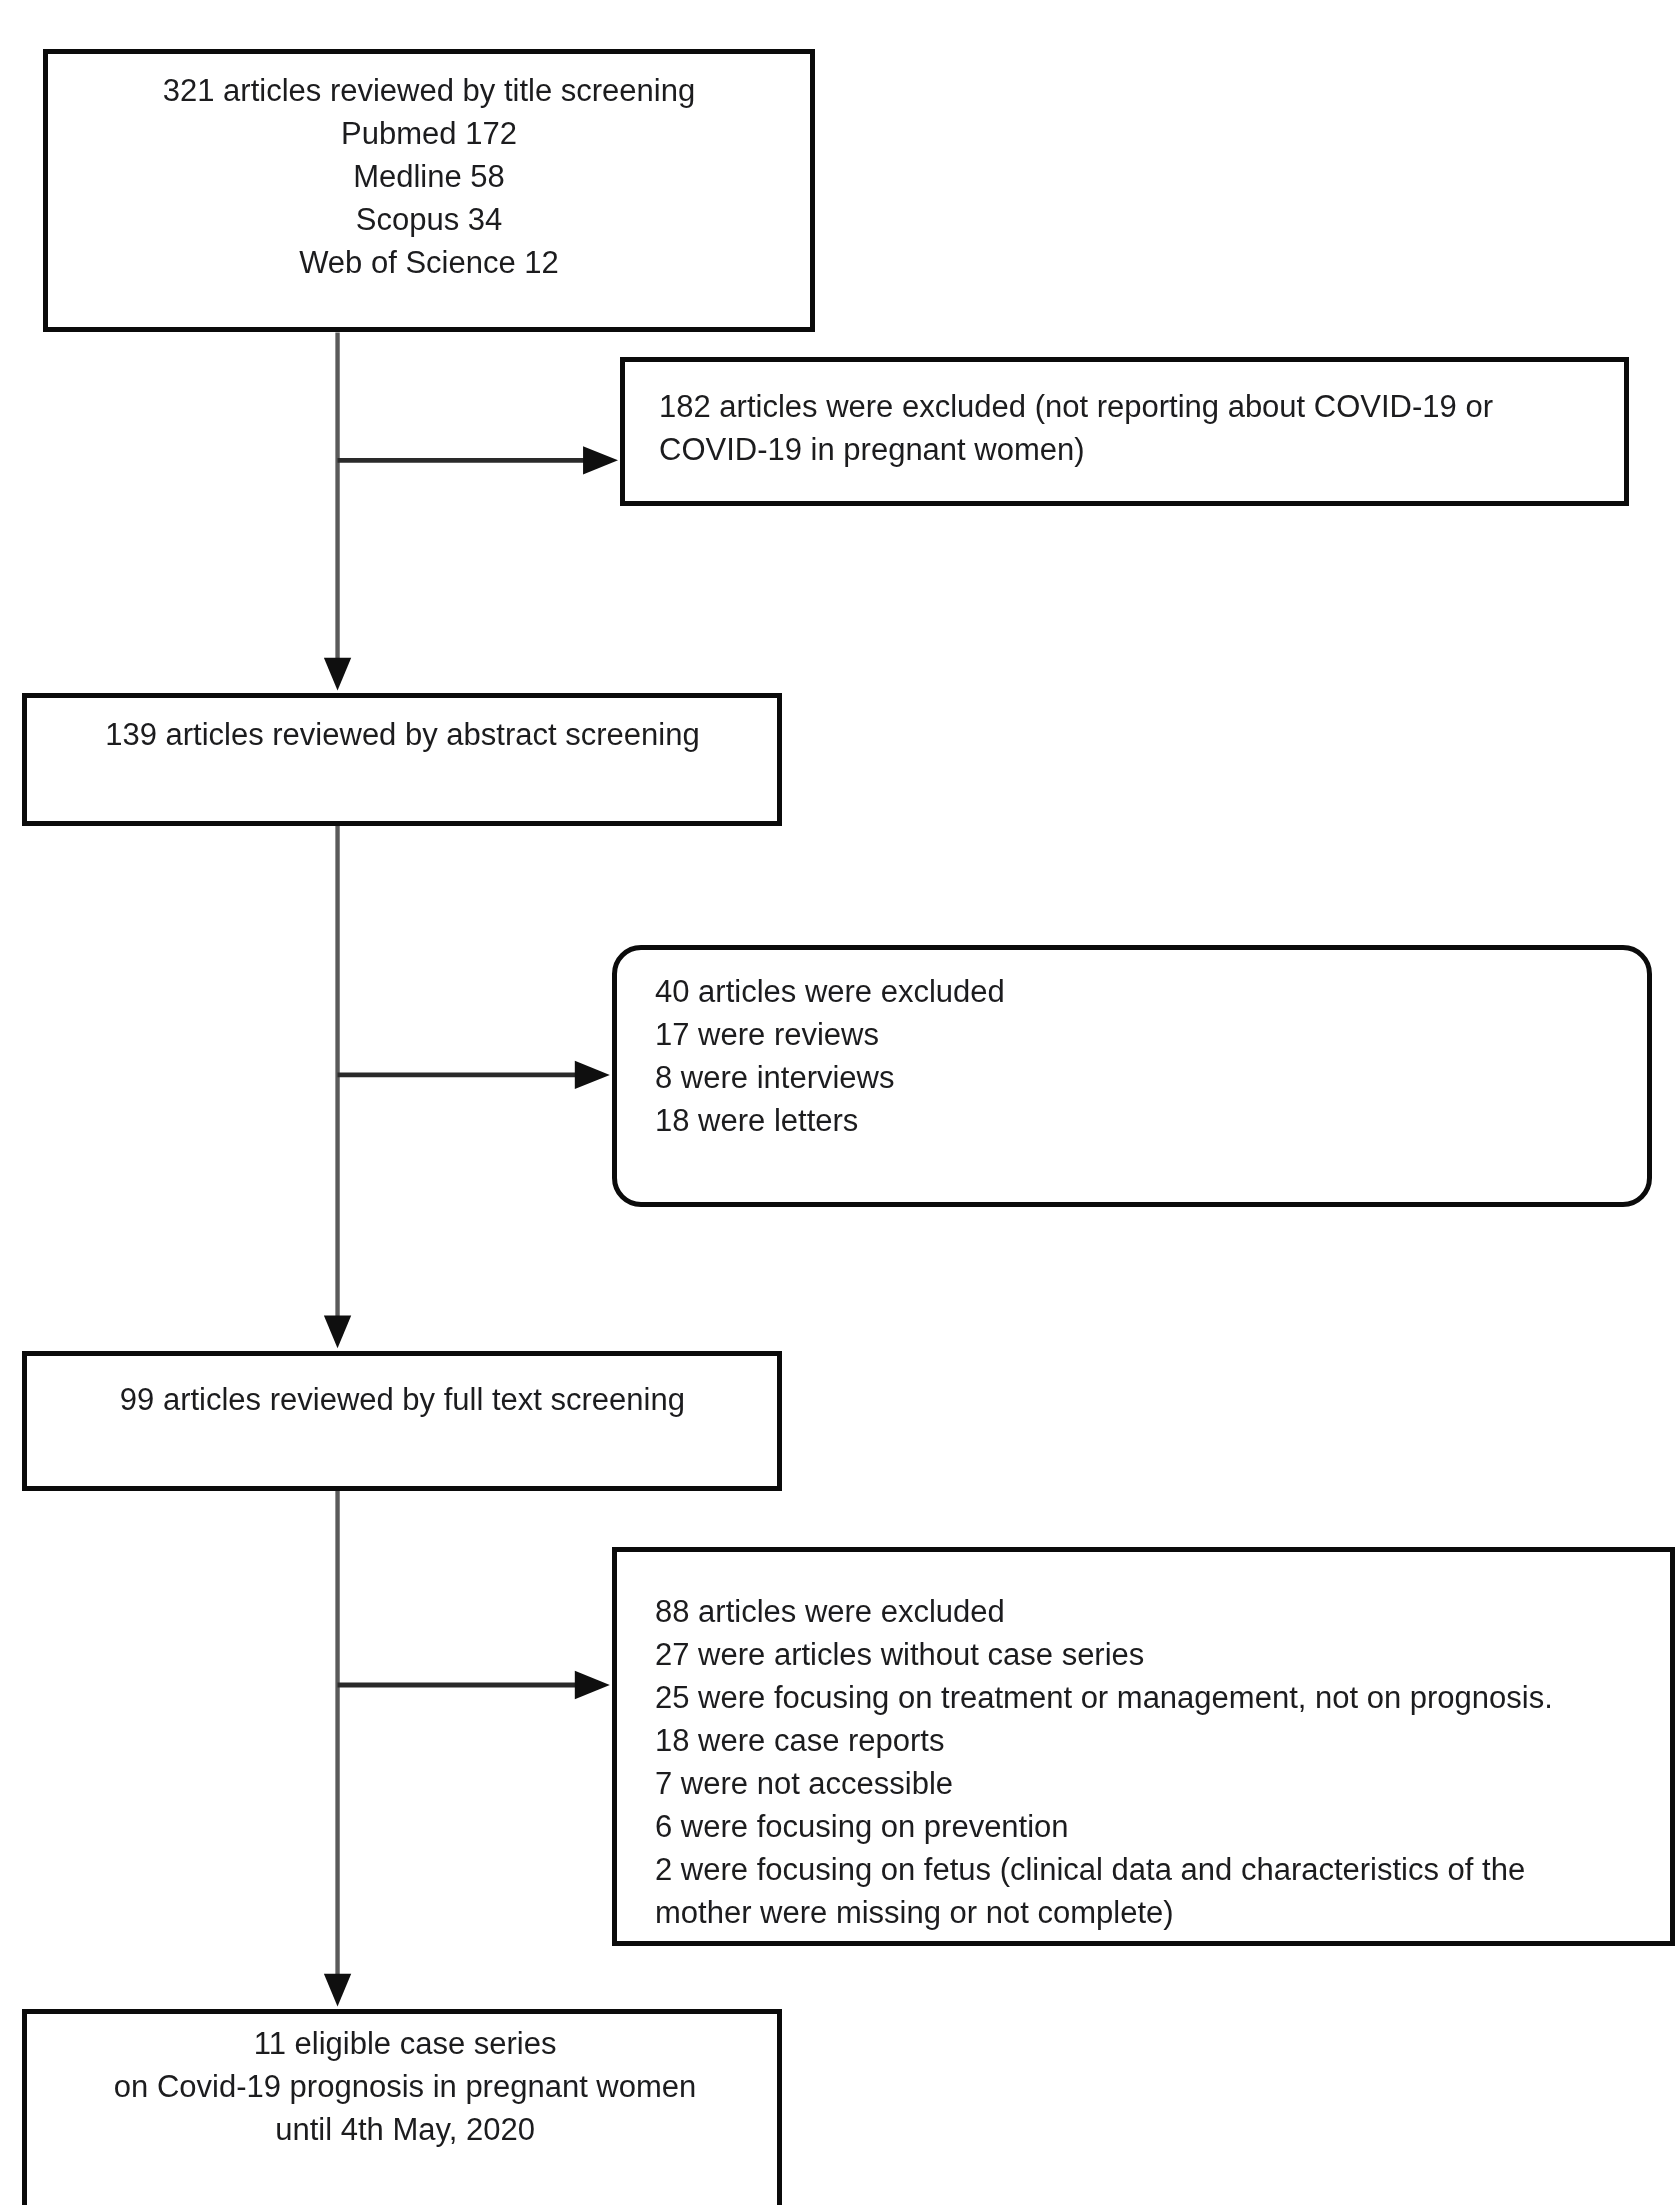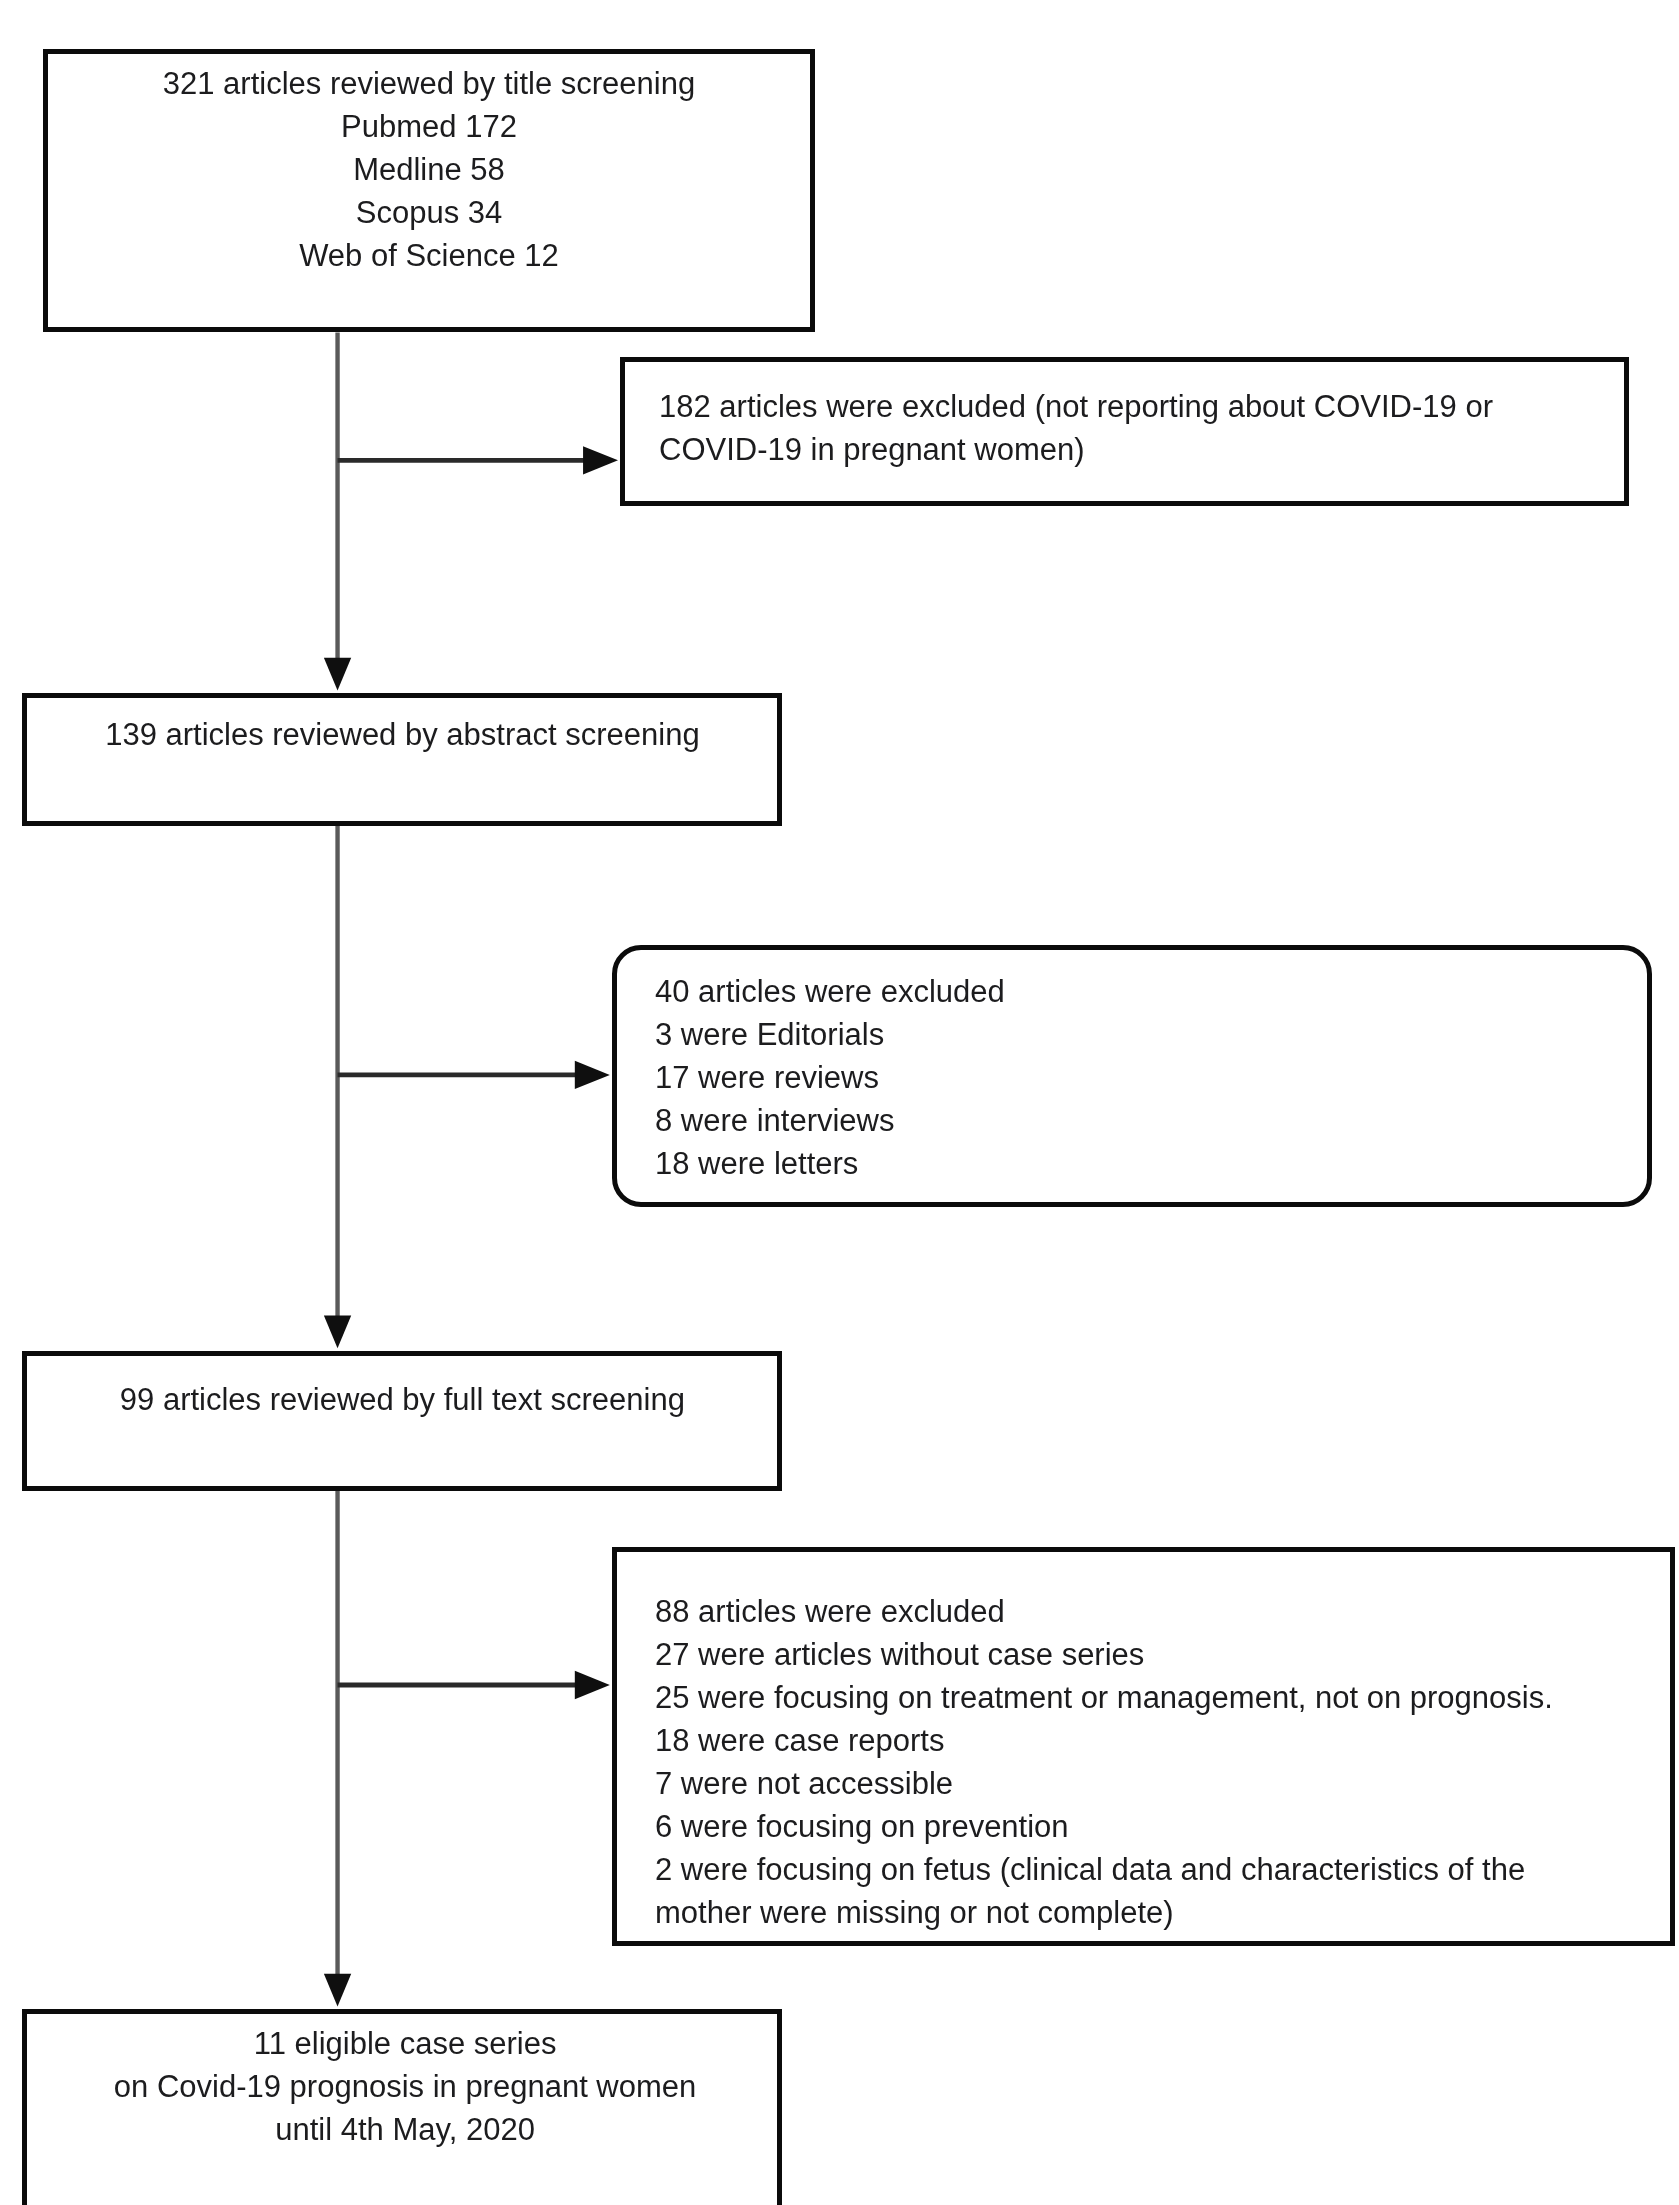--- a/index.html
+++ b/index.html
@@ -24,21 +24,21 @@
     font-size: 31px;
     line-height: 43px;
     color: #1c1c1e;
   }
   .box .line {
     white-space: nowrap;
   }
   
   #box-title-screening {
     left: 43px; top: 49px; width: 772px; height: 283px;
-    text-align: center; padding-top: 8px;
+    text-align: center; padding-top: 15px;
   }
   #box-abstract-screening {
     left: 22.4px; top: 693px; width: 760px; height: 133px;
     text-align: center; padding-top: 15.3px;
   }
   #box-fulltext-screening {
     left: 22.4px; top: 1351px; width: 760px; height: 140px;
     text-align: center; padding-top: 22px;
   }
   #box-eligible {
@@ -105,21 +105,20 @@
     <div class="line">182 articles were excluded (not reporting about COVID-19 or</div>
     <div class="line">COVID-19 in pregnant women)</div>
   </div>
 
   <div class="box" id="box-abstract-screening">
     <div class="line">139 articles reviewed by abstract screening</div>
   </div>
 
   <div class="box" id="box-excluded-abstract">
     <div class="line">40 articles were excluded</div>
-    <div class="line">3 were Editorials</div>
     <div class="line">17 were reviews</div>
     <div class="line">8 were interviews</div>
     <div class="line">18 were letters</div>
   </div>
 
   <div class="box" id="box-fulltext-screening">
     <div class="line">99 articles reviewed by full text screening</div>
   </div>
 
   <div class="box" id="box-excluded-fulltext">

